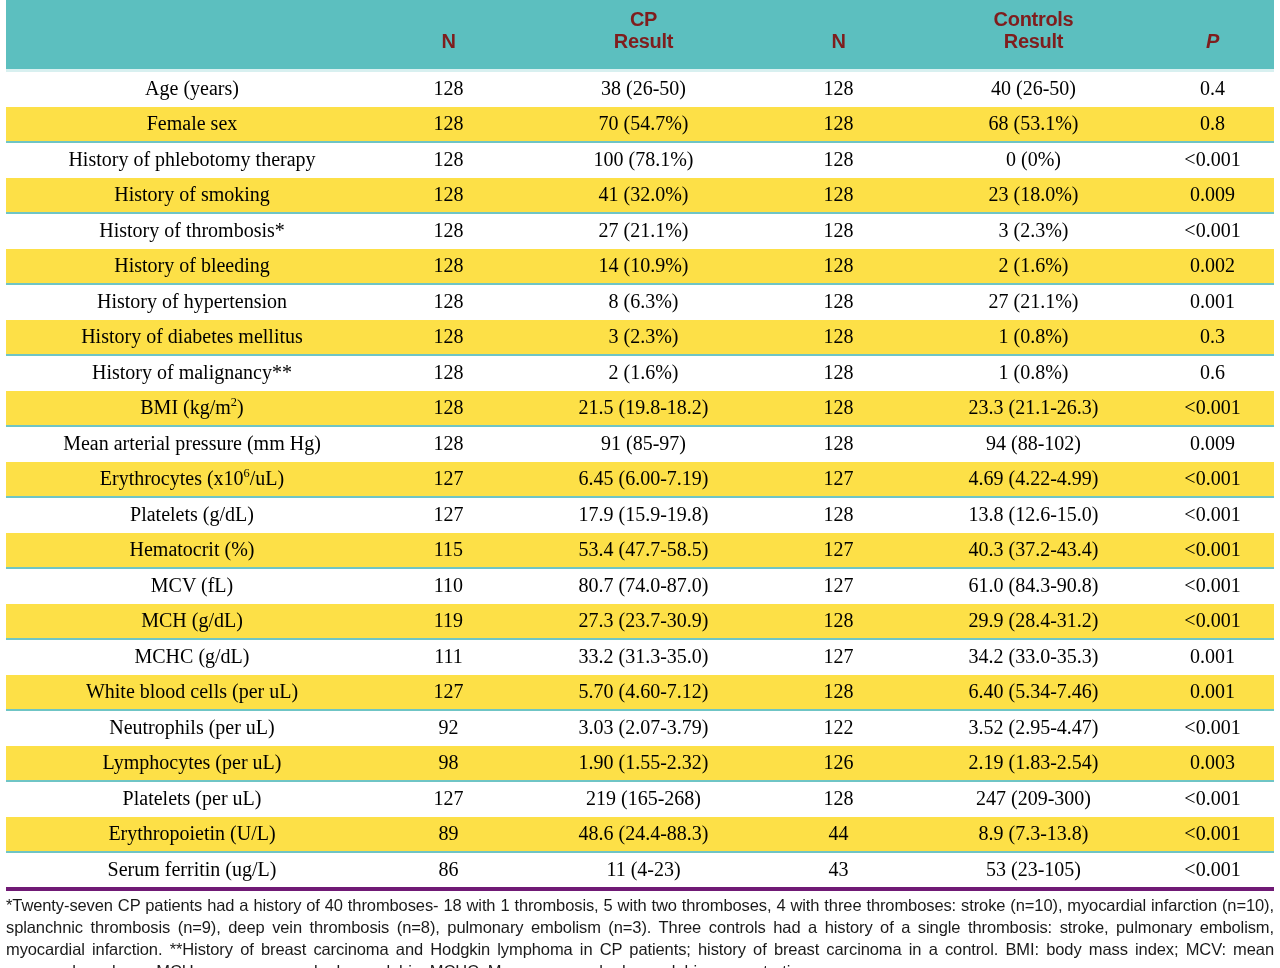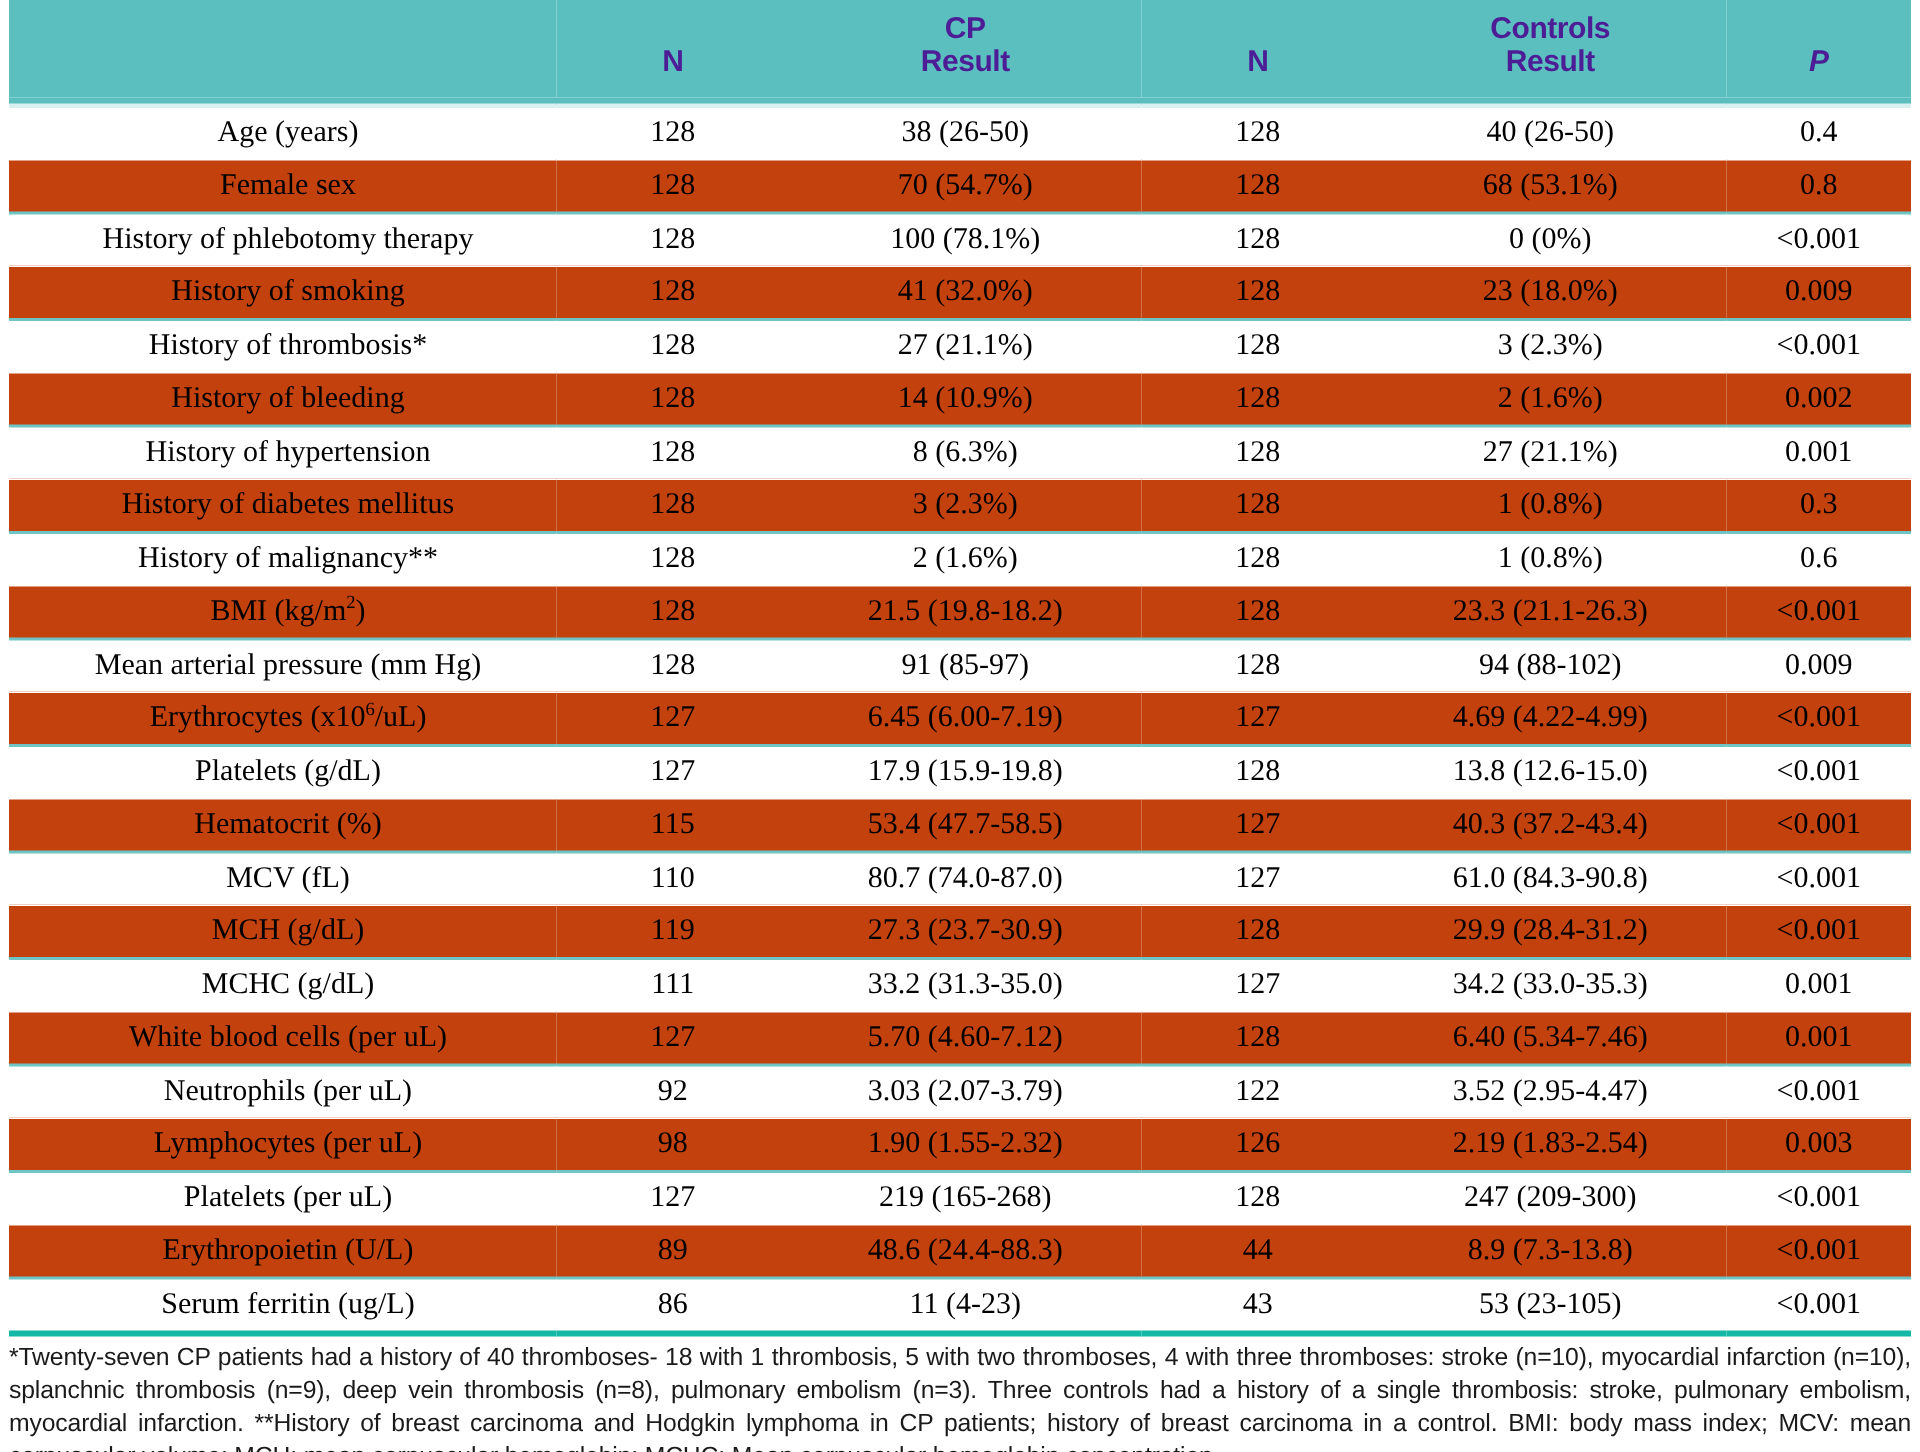--- a/index.html
+++ b/index.html
@@ -24,21 +24,21 @@
     width: 1268px;
     margin: 0 6px;
     border-collapse: collapse;
     table-layout: fixed;
   }
   
   thead tr.header-row {
     background: #5cbfbf;
   }
   thead th {
-    color: #4c1d95;
+    color: #7f1d1d;
     font-family: "Liberation Sans", "DejaVu Sans", sans-serif;
     font-weight: bold;
     font-size: 20px;
     padding: 0;
     vertical-align: bottom;
     text-align: center;
     line-height: 1.12;
     letter-spacing: -0.3px;
   }
   thead th.col-label {
@@ -81,31 +81,31 @@
     padding: 0 0 0 0;
     text-align: center;
     vertical-align: middle;
     white-space: nowrap;
   }
   tbody td.col-label {
     text-align: center;
     padding-left: 7px;
   }
   tbody tr.shaded {
-    background: #c2410c;
+    background: #fde047;
   }
   tbody tr.shaded td {
     border-top: 1px solid #ffffff;
     border-bottom: 2px solid #6fc5c5;
   }
   tbody tr.plain td {
     background: #ffffff;
   }
   tbody tr:last-child td {
-    border-bottom: 4px solid #14b8a6;
+    border-bottom: 4px solid #701a75;
   }
   sup {
     font-size: 0.62em;
     vertical-align: super;
     line-height: 0;
   }
   
   .footnote {
     margin: 4px 6px 0 6px;
     width: 1268px;

